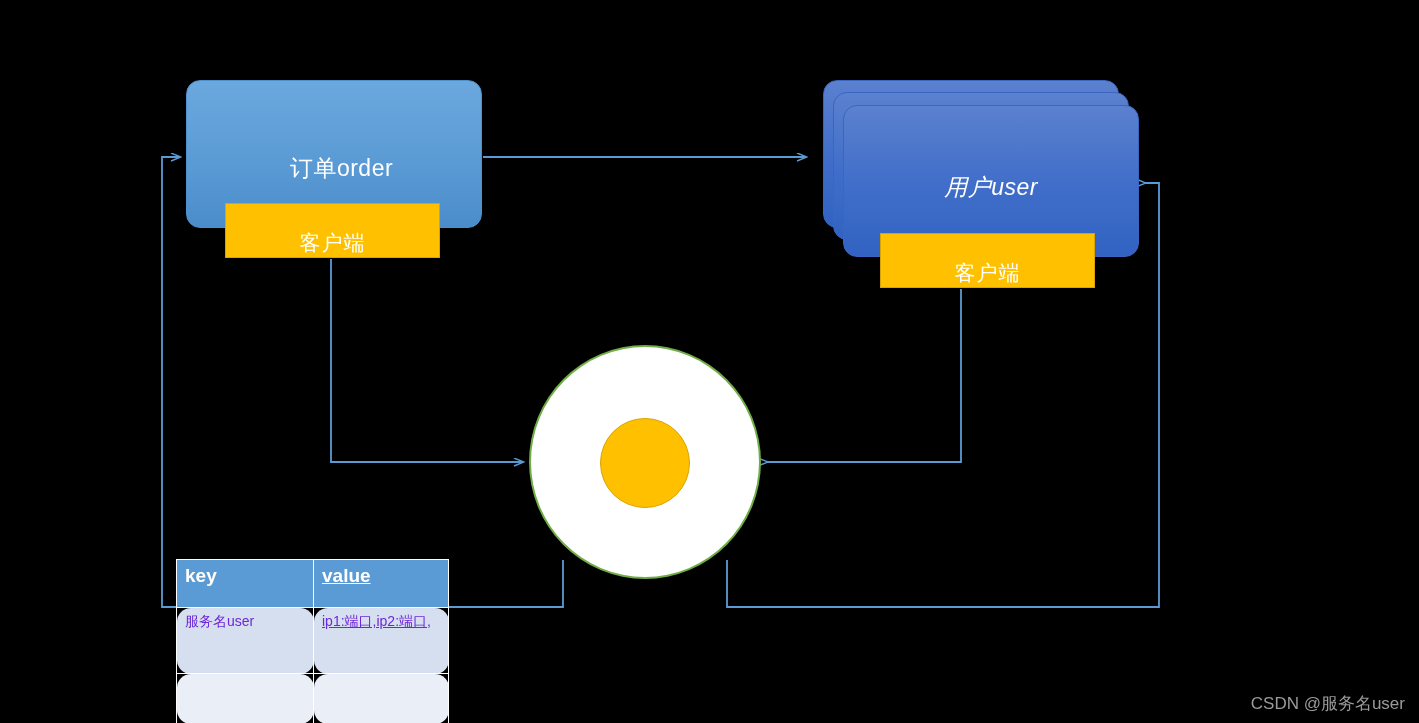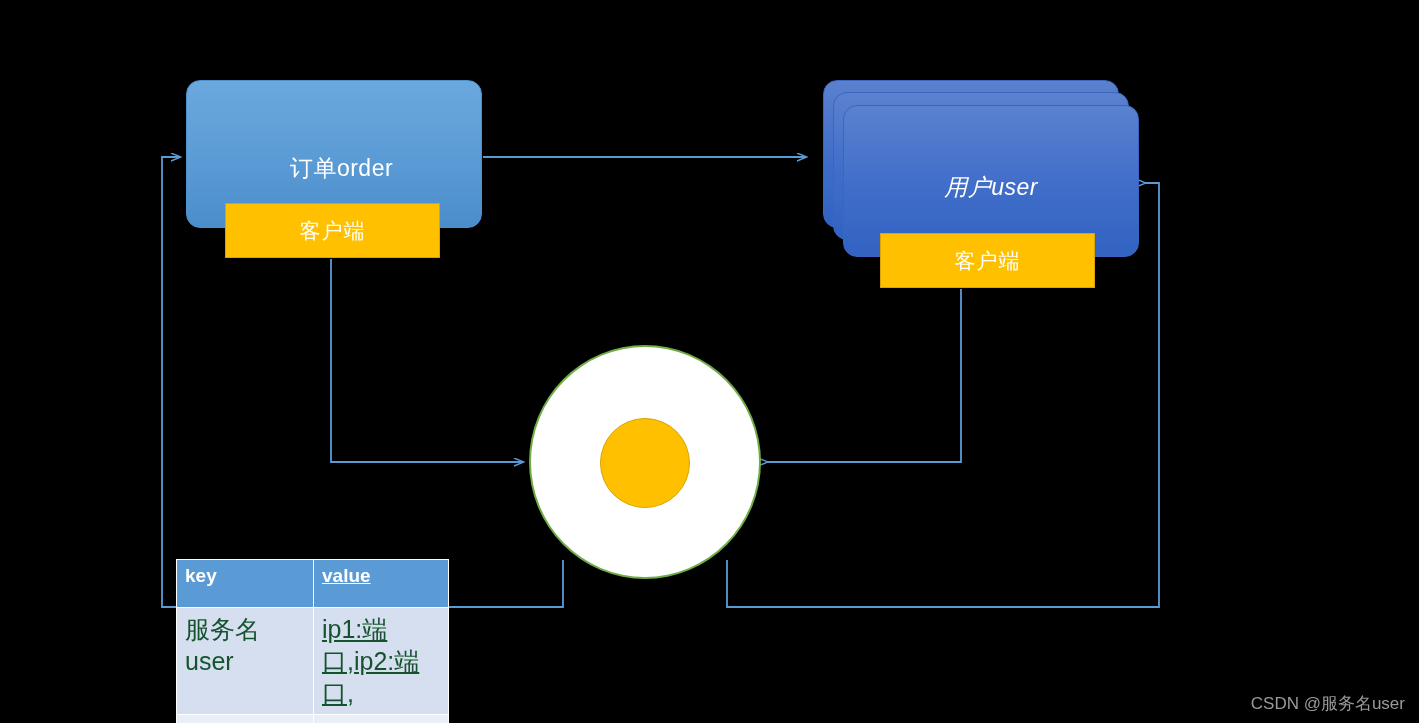--- a/index.html
+++ b/index.html
@@ -68,21 +68,21 @@
   }
   #user-card-front .svc-label { margin-top: 12px; font-style: italic; }
 
   
   .client-bar {
     position: absolute;
     background: #ffc000;
     border: 1px solid #d9a400;
     box-sizing: border-box;
     display: flex;
-    align-items: center;
+    align-items: flex-end;
     justify-content: center;
   }
   .client-bar span {
     color: #ffffff;
     font-size: 21px;
     letter-spacing: 1px;
     white-space: nowrap;
   }
   #order-client { left: 225px; top: 203px; width: 215px; height: 55px; }
   #user-client  { left: 880px; top: 233px; width: 215px; height: 55px; }
@@ -128,23 +128,24 @@
   }
   #kv-table th {
     background: #5b9bd5;
     color: #ffffff;
     font-size: 19px;
     font-weight: bold;
     text-align: left;
     height: 48px;
   }
   #kv-table td {
-    font-size: 25px;
-    color: #14532d;
+    font-size: 14px;
+    color: #6d28d9;
     line-height: 1.28;
+    border-radius: 14px;
   }
   #kv-table .col-key   { width: 137px; }
   #kv-table .col-value { width: 135px; text-decoration: underline; }
   #kv-table tr.row-a td { background: #d6dfef; height: 66px; }
   #kv-table tr.row-b td { background: #e9eef7; height: 50px; }
 
   
   #watermark {
     position: absolute;
     right: 14px;

